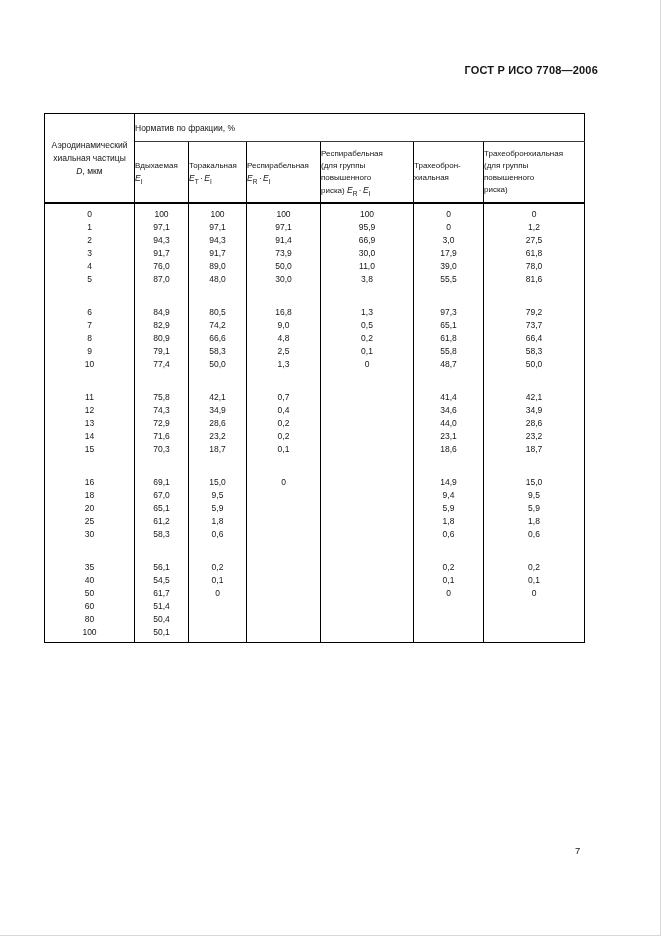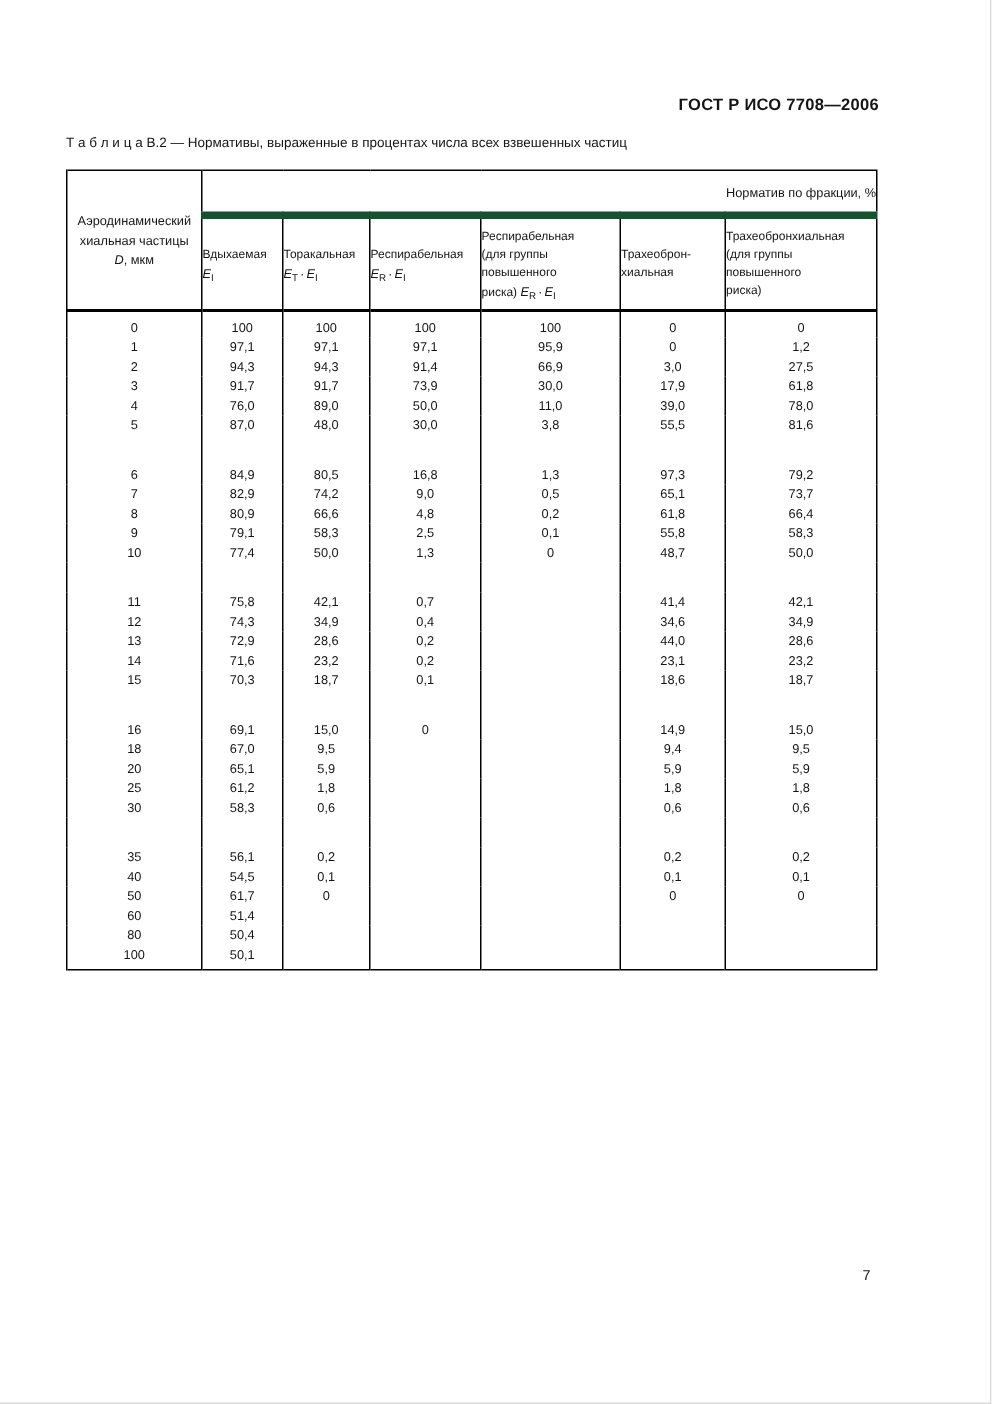--- a/index.html
+++ b/index.html
@@ -13,21 +13,21 @@
     height: 936px;
     background: #ffffff;
     font-family: "Liberation Sans", sans-serif;
     color: #151515;
     overflow: hidden;
     box-shadow: inset -1px -1px 0 #d8d8d8;
   }
   .doc-header {
     position: absolute;
     top: 64px;
-    right: 75px;
+    right: 63px;
     font-size: 11px;
     font-weight: bold;
     letter-spacing: 0.2px;
     white-space: nowrap;
   }
   .caption {
     position: absolute;
     top: 90px;
     left: 44px;
     width: 560px;
@@ -44,22 +44,22 @@
     border: 1.7px solid #000;
   }
   table.tbl td {
     border-left: 1px solid #000;
     border-right: 1px solid #000;
     padding: 0;
     overflow: hidden;
   }
   td.span-h {
     height: 27px;
-    border-bottom: 5px solid #14532d;
-    text-align: right;
+    border-bottom: 1px solid #14532d;
+    text-align: left;
     vertical-align: middle;
     font-size: 8.5px;
   }
   td.c1h {
     border-bottom: 2.5px solid #000;
     text-align: center;
     vertical-align: middle;
     font-size: 8.5px;
     line-height: 13px;
   }
@@ -102,21 +102,20 @@
     font-size: 9.5px;
   }
 </style>
 </head>
 <body>
 
 <div class="page">
 
   <div class="doc-header">ГОСТ Р ИСО 7708—2006</div>
 
-  <div class="caption">Т а б л и ц а  В.2 — Нормативы, выраженные в процентах числа всех взвешенных частиц</div>
 
   <table class="tbl">
     <colgroup>
       <col style="width:90px">
       <col style="width:54px">
       <col style="width:58px">
       <col style="width:74px">
       <col style="width:93px">
       <col style="width:70px">
       <col style="width:101px">

